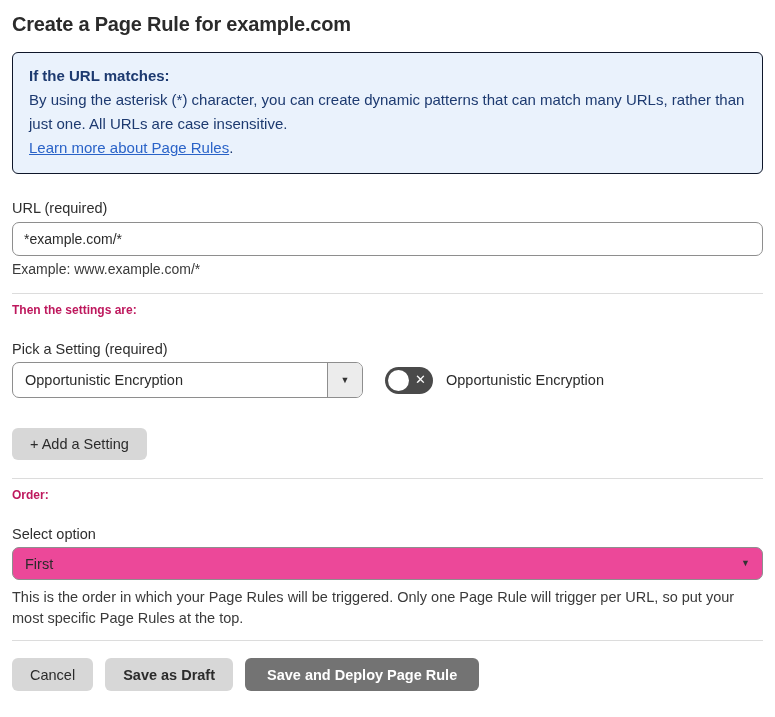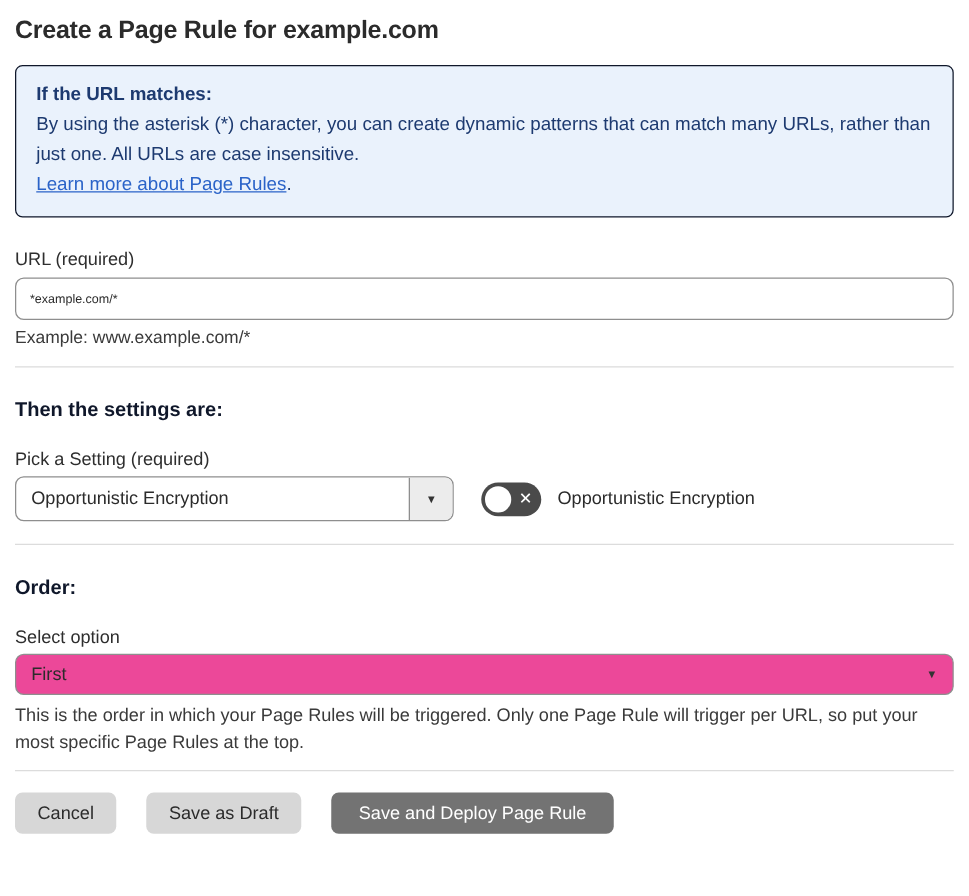--- a/index.html
+++ b/index.html
@@ -37,38 +37,38 @@
     font-size: 14.5px; line-height: 16px; color: #2e2e2e;
   }
 
   .text-input {
     display: block;
     margin-top: 6px;
     width: 751px; height: 34px;
     border: 1px solid #8e8e8e; border-radius: 7px;
     padding: 0 11px;
     font-family: "Liberation Sans", sans-serif;
-    font-size: 10px; color: #2b2b2b;
+    font-size: 14px; color: #2b2b2b;
     background: #ffffff;
     outline: none;
   }
 
   .helper-text {
     margin-top: 6px;
     font-size: 14px; line-height: 15px; color: #3a3a3a;
   }
 
   .divider { border: none; border-top: 1px solid #dcdcdc; height: 0; }
   .divider-1 { margin-top: 16px; }
   .divider-2 { margin-top: 18px; }
   .divider-3 { margin-top: 11px; }
 
   .section-heading {
-    margin-top: 27px;
-    font-size: 16px; line-height: 16px; font-weight: 700; color: #0f172a;
+    margin-top: 8px;
+    font-size: 12px; line-height: 16px; font-weight: 700; color: #be185d;
   }
   .picker-label { margin-top: 24px; font-size: 14.5px; line-height: 14px; color: #2e2e2e; }
 
   .setting-row {
     margin-top: 6px;
     display: flex; align-items: center;
   }
   .dropdown {
     width: 351px; height: 36px;
     border: 1px solid #8e8e8e; border-radius: 7px;
@@ -138,21 +138,21 @@
   .order-help {
     margin-top: 7px;
     font-size: 14.5px; line-height: 21px; color: #3a3a3a;
     max-width: 751px;
   }
 
   .actions-row {
     margin-top: 17px;
     display: flex; align-items: flex-start;
   }
-  .actions-row .btn + .btn { margin-left: 24px; }
+  .actions-row .btn + .btn { margin-left: 12px; font-weight: bold; }
   .actions-row .btn-primary { margin-left: 10px; }
 </style>
 </head>
 <body>
 
 <div class="container">
 
   <h1 class="page-title">Create a Page Rule for example.com</h1>
 
   <div class="info-box">
@@ -178,20 +178,21 @@
         <span class="caret">▼</span>
       </div>
     </div>
     <div class="toggle">
       <span class="knob"></span>
       <span class="toggle-x">✕</span>
     </div>
     <div class="toggle-label">Opportunistic Encryption</div>
   </div>
 
+  <button class="btn btn-gray add-setting-btn">+ Add a Setting</button>
 
   <hr class="divider divider-2">
 
   <div class="section-heading">Order:</div>
 
   <div class="picker-label">Select option</div>
 
   <div class="select-box">
     <span class="select-value">First</span>
     <span class="caret">▼</span>

